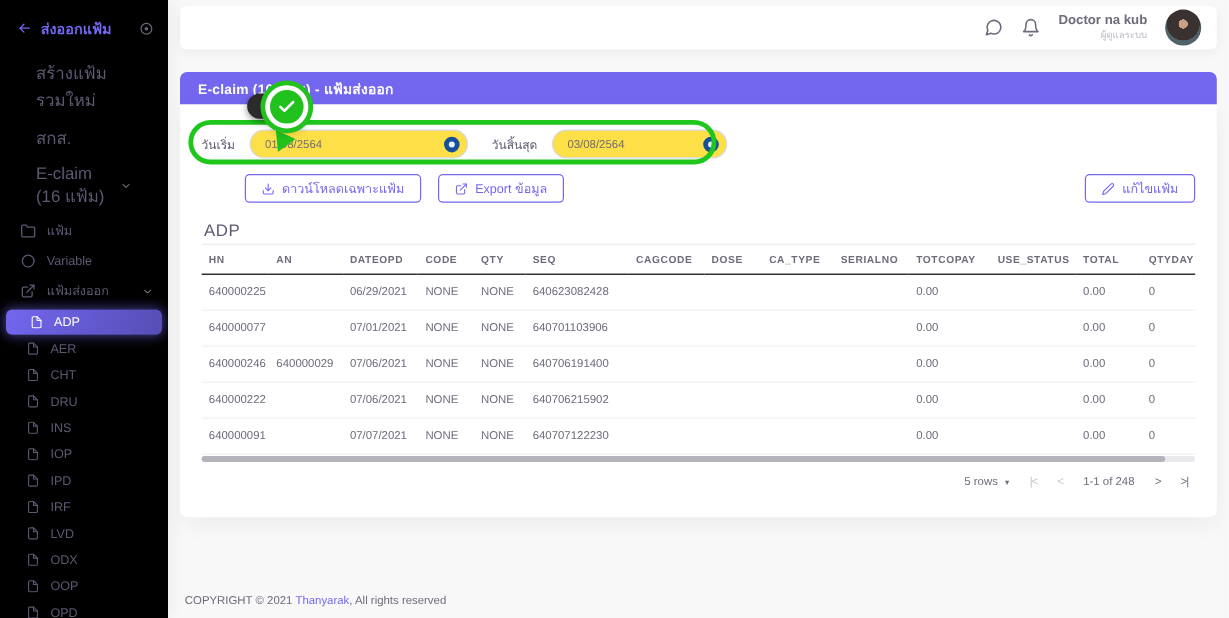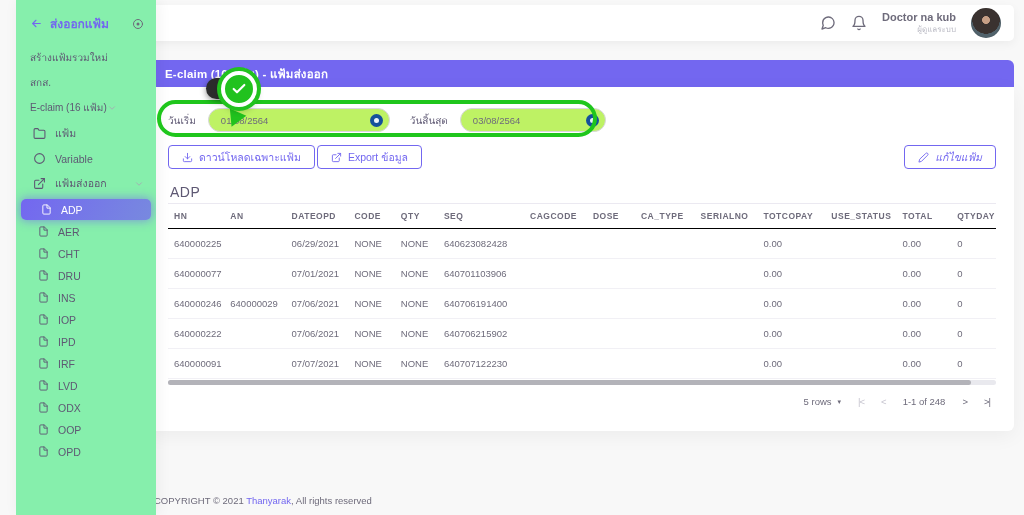--- a/index.html
+++ b/index.html
@@ -6,27 +6,27 @@
   html,body { width:1024px; height:515px; }
   body {
     font-family:"Liberation Sans","DejaVu Sans",sans-serif;
     background:#f8f8f8; color:#5e5873; overflow:hidden; position:relative;
   }
   svg { fill:none; stroke:currentColor; stroke-width:2; stroke-linecap:round; stroke-linejoin:round; }
   .i16{width:16px;height:16px} .i13{width:13px;height:13px} .i12{width:12px;height:12px}
   .i11{width:11px;height:11px} .i10{width:10px;height:10px}
 
   
-  .sidebar { position:absolute; left:16px; top:0; width:140px; height:515px; background:#86efac;
+  .sidebar { position:absolute; left:0; top:0; width:140px; height:515px; background:#000000;
              box-shadow:2px 0 14px rgba(0,0,0,.06); z-index:2; overflow:hidden; }
   .side-header { display:flex; align-items:center; gap:7px; padding:14px 12px 12px 14px; }
   .side-header .back { color:#7367f0; display:flex; }
   .side-title { color:#7367f0; font-weight:bold; font-size:12px; flex:1; }
   .record { color:#6e6b7b; display:flex; }
-  .side-link { padding:5px 14px; font-size:10px; color:#5e5873; display:flex; align-items:center; }
+  .side-link { padding:5px 30px; font-size:14px; color:#5e5873; display:flex; align-items:center; }
   .side-link.spread { justify-content:flex-start; }
   .chev { color:#a8a6b3; display:flex; }
   .sub-link { padding:5px 12px 5px 17px; font-size:10.5px; color:#5e5873; display:flex; align-items:center; gap:9px; }
   .sub-link .grow { flex:1; }
   .sub-link .sicon { color:#5e5873; display:flex; }
   .file-list { margin-top:2px; }
   .file-item { height:21px; margin:0 4px 1px; padding-left:18px; display:flex; align-items:center; gap:9px;
                font-size:10.5px; color:#5e5873; cursor:pointer; }
   .file-item svg { flex:none; }
   .file-item.selected { margin:0 5px 1px; padding-left:20px; border-radius:5px; color:#fff;
@@ -63,32 +63,32 @@
                   z-index:7; display:flex; align-items:center; justify-content:center; color:#fff; }
   .check-tail { position:absolute; top:24px; left:74px; width:0; height:0; z-index:6;
                 border:9px solid transparent; border-top:16px solid #21c21e; transform:rotate(24deg); }
 
   .filter-zone { position:relative; margin-top:8px; height:26px; display:flex; align-items:center; gap:12px; }
   .hl-box { position:absolute; left:-11px; top:-7px; width:440px; height:37px; border:4px solid #1fc61c;
             border-radius:19px; pointer-events:none; z-index:5; }
   .f-label { font-size:10px; color:#5e5873; }
   .input-wrap { position:relative; display:flex; align-items:center; }
   .date-input { height:24px; border:1px solid #d8d6de; border-radius:13px; padding:0 24px 0 12px;
-                font-size:9.5px; color:#6e6b7b; font-family:inherit; background:#bef264; outline:none; }
+                font-size:9.5px; color:#6e6b7b; font-family:inherit; background:#fde047; outline:none; }
   .w1 { width:182px; } .w2 { width:146px; }
   .picker-icon { position:absolute; right:7px; width:13px; height:13px; border-radius:50%;
                  background:#15509b; cursor:pointer; }
   .picker-icon::after { content:''; position:absolute; left:4px; top:4px; width:5px; height:5px;
                         border-radius:50%; background:#eaf2fb; }
 
-  .actions-row { margin-top:12px; display:flex; align-items:center; gap:2px; }
+  .actions-row { margin-top:12px; display:flex; align-items:center; gap:14px;margin-left:36px; }
   .btn-outline { display:inline-flex; align-items:center; gap:6px; border:1px solid #7367f0;
                  color:#7367f0; border-radius:4px; height:24px; padding:0 13px; font-size:10.5px;
                  background:#fff; cursor:pointer; white-space:nowrap; }
-  .push-right { margin-left:auto;font-style:italic; }
+  .push-right { margin-left:auto; }
 
   .table-title { margin:15px 2px 3px; font-size:14px; color:#5e5873; letter-spacing:.5px; }
   table { width:100%; border-collapse:collapse; table-layout:fixed; }
   thead th { font-size:8.5px; font-weight:bold; color:#6e6b7b; text-align:left; letter-spacing:.5px;
              padding:7px 6px; border-top:1px solid #ebe9f1; border-bottom:1px solid #000000;
              text-transform:uppercase; white-space:nowrap; overflow:hidden; }
   tbody td { font-size:9.5px; color:#6e6b7b; padding:9px 6px; border-bottom:1px solid #f1f0f5;
              white-space:nowrap; overflow:hidden; }
 
   .hscroll-track { margin-top:1px; height:5px; border-radius:3px; background:#e9e9ee; }

